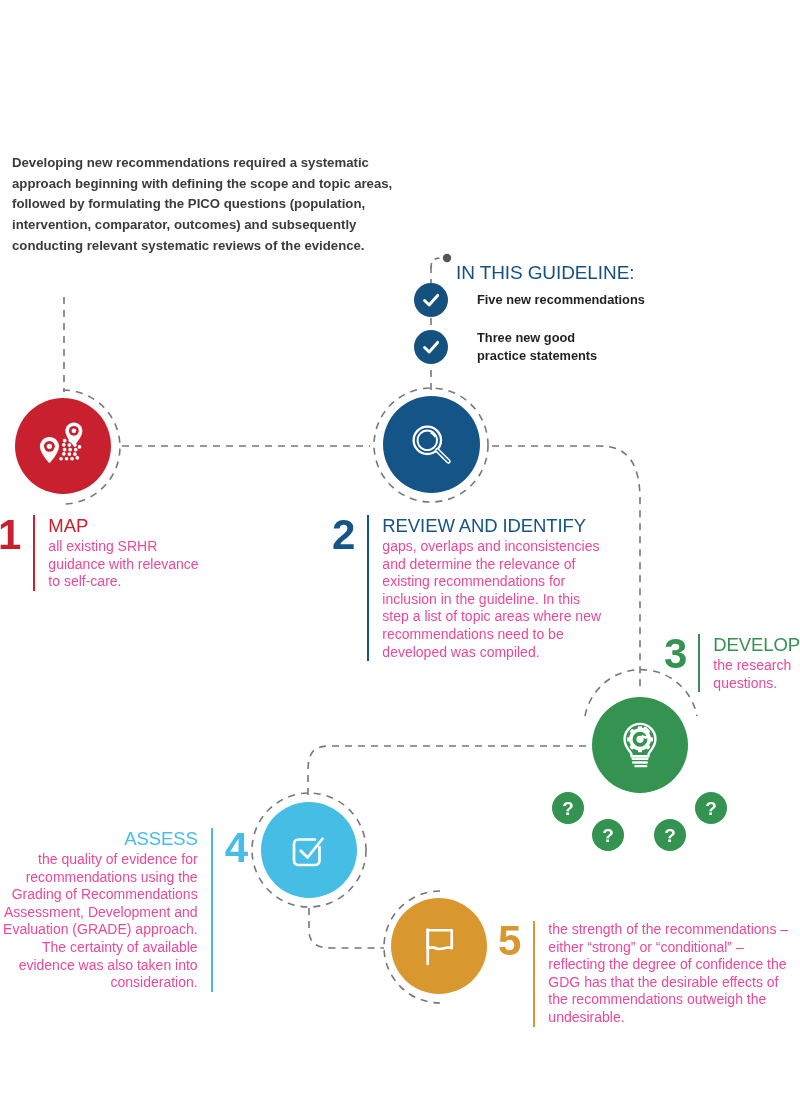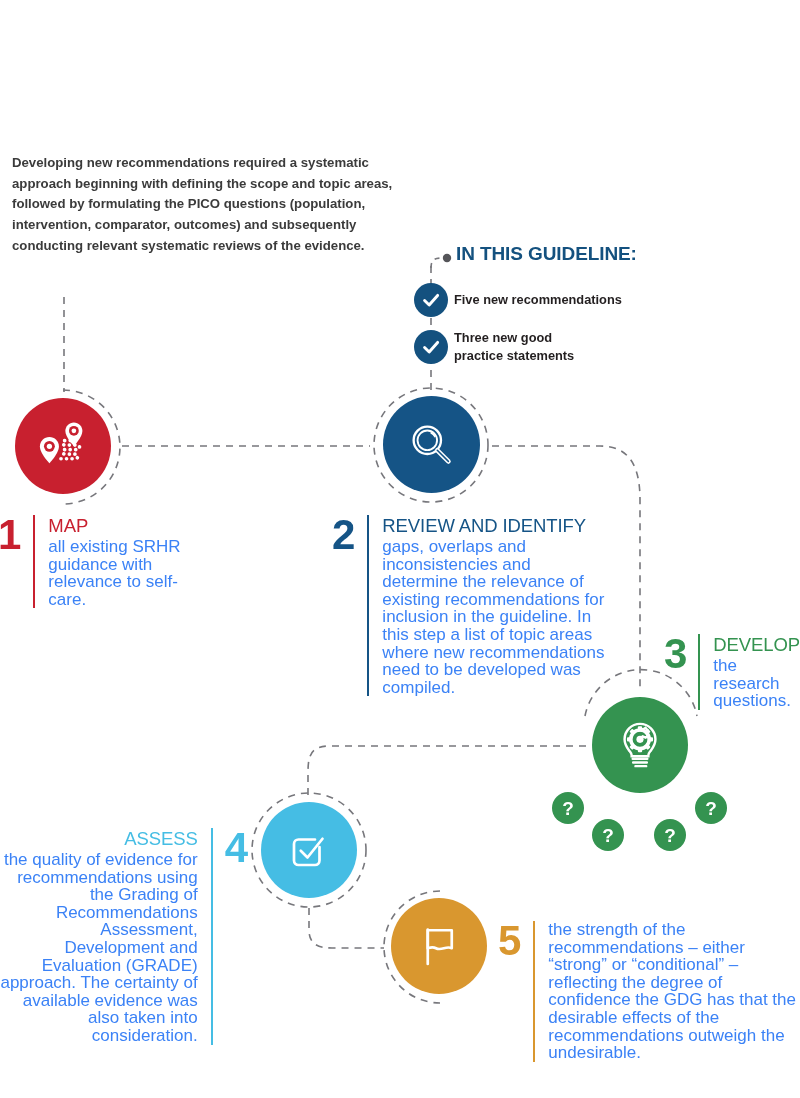--- a/index.html
+++ b/index.html
@@ -9,27 +9,27 @@
   svg.wires{position:absolute;left:0;top:0;width:800px;height:1098px;pointer-events:none;}
 
   
   #page-title{position:absolute;left:10px;top:-4px;width:440px;
     font-size:37px;line-height:43px;font-weight:bold;letter-spacing:-0.2px;
     color:#2F9147;text-transform:uppercase;}
   #intro{position:absolute;left:12px;top:140px;width:400px;
     font-size:13.2px;line-height:20.6px;font-weight:bold;color:#3b3b3b;}
 
   
-  #guideline-head{position:absolute;left:456px;top:243px;font-size:19px;
-    font-weight:bold;color:#14517F;letter-spacing:-0.1px;}
+  #guideline-head{position:absolute;left:456px;top:262px;font-size:19px;
+    font-weight:normal;color:#14517F;letter-spacing:-0.1px;}
   .g-item{position:absolute;display:flex;align-items:center;}
   .g-check{width:34px;height:34px;border-radius:50%;background:#14517F;
     display:flex;align-items:center;justify-content:center;flex:0 0 auto;}
   .g-check svg{display:block;}
-  .g-text{margin-left:6px;font-size:12.8px;line-height:17.5px;font-weight:bold;color:#231f20;}
+  .g-text{margin-left:29px;font-size:12.8px;line-height:17.5px;font-weight:bold;color:#231f20;}
   #g-item-0{left:414px;top:283px;}
   #g-item-1{left:414px;top:329px;}
 
   
   .node{position:absolute;border-radius:50%;display:flex;
         align-items:center;justify-content:center;}
   .node svg{display:block;}
   #node-map{left:15px;top:398px;width:96px;height:96px;background:#C8202F;}
   #node-review{left:383px;top:396px;width:97px;height:97px;background:#155486;}
   #node-develop{left:592px;top:697px;width:96px;height:96px;background:#349350;}
@@ -45,21 +45,21 @@
   #q-2{left:654px;top:819px;}
   #q-3{left:695px;top:792px;}
 
   
   .step{position:absolute;display:flex;align-items:flex-start;}
   .step .num{font-size:42px;font-weight:bold;line-height:40px;flex:0 0 auto;}
   .step .rule{width:2px;align-self:stretch;flex:0 0 auto;}
   .step .body{padding-left:13px;}
   .step .head{font-size:18.5px;font-weight:normal;line-height:21px;
               text-transform:uppercase;letter-spacing:-0.1px;margin-bottom:2px;}
-  .step .desc{font-size:17px;line-height:17.6px;color:#3b82f6;}
+  .step .desc{font-size:14px;line-height:17.6px;color:#ec4899;}
 
   
   #step-1{left:-2px;top:515px;width:215px;}
   #step-1 .num{color:#C8202F;margin-right:12px;}
   #step-1 .rule{background:#C8202F;}
   #step-1 .head{color:#C8202F;}
   
   #step-2{left:332px;top:515px;width:275px;}
   #step-2 .num{color:#155486;margin-right:12px;}
   #step-2 .rule{background:#155486;}

